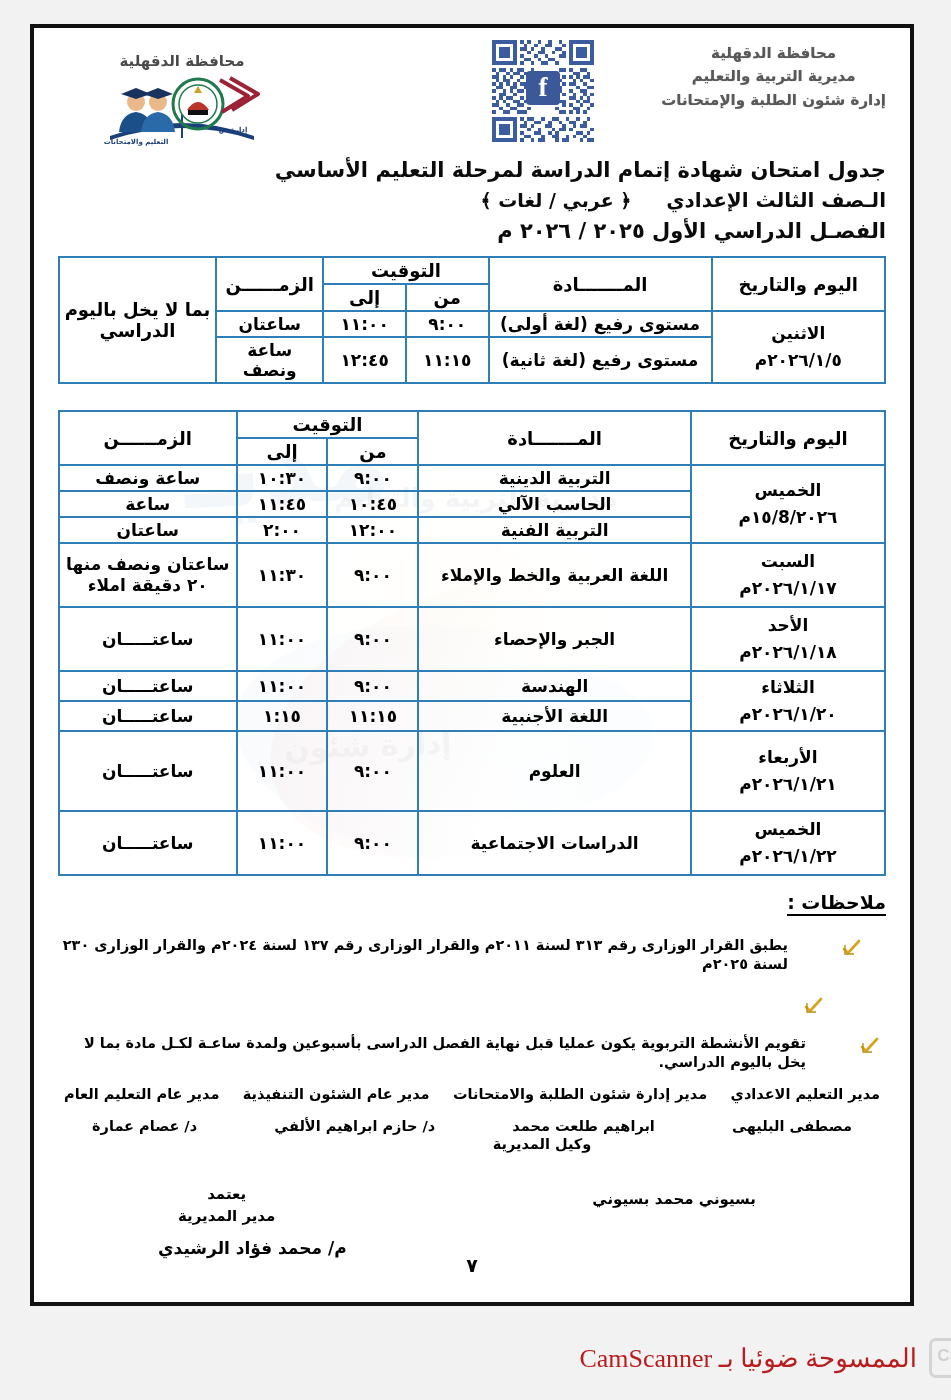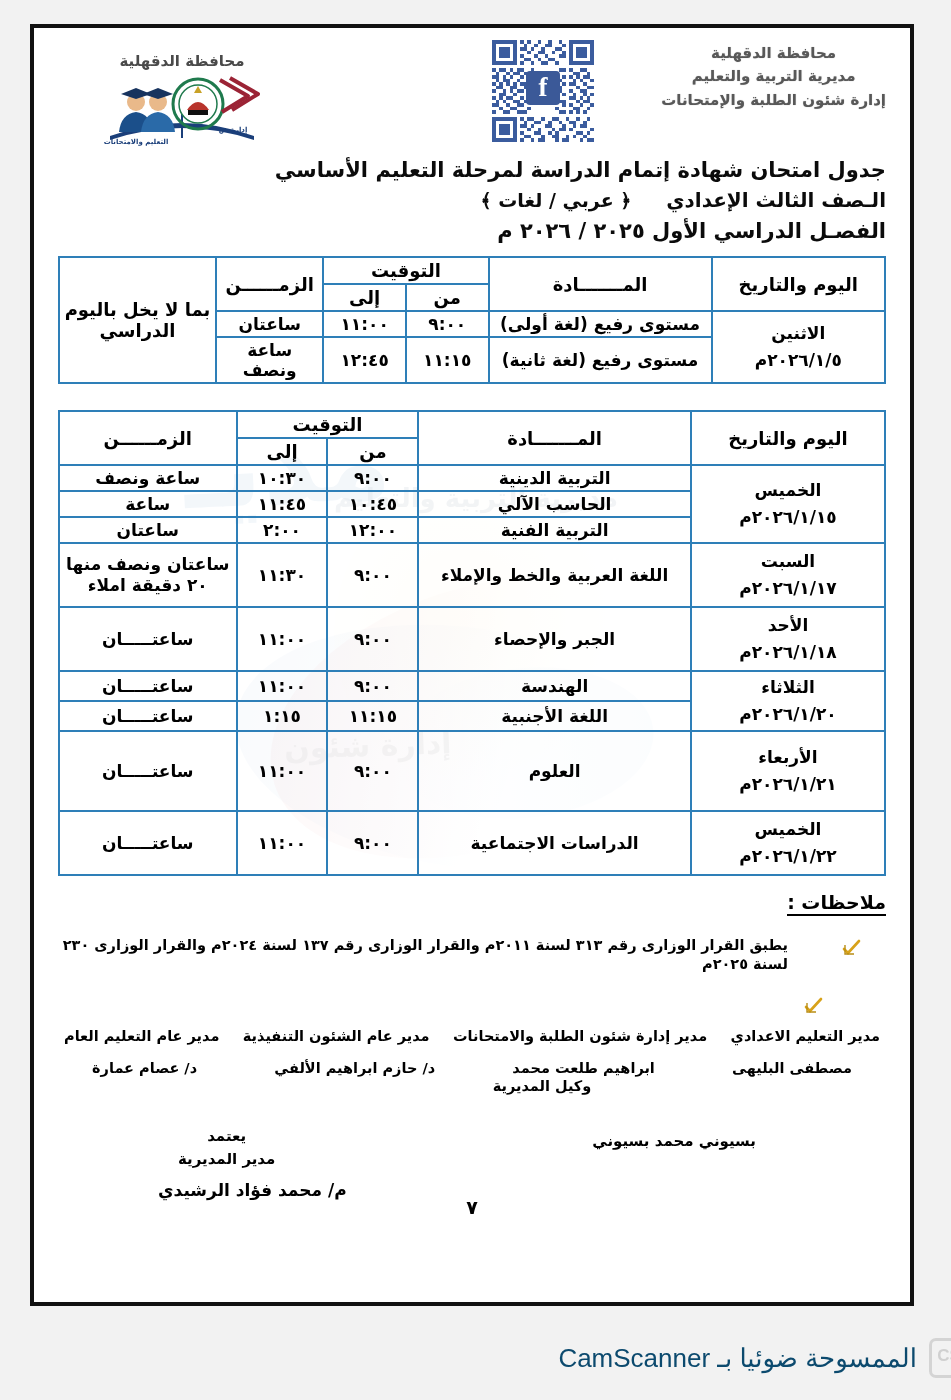--- a/index.html
+++ b/index.html
@@ -146,22 +146,22 @@
   .cs{
     position:absolute;left:0;bottom:18px;width:951px;height:48px;
     display:flex;align-items:center;padding-right:0;padding-left:18px;
   }
   .cs-ico{
     width:34px;height:34px;border:3px solid #d4d4d4;border-radius:7px;
     color:#d0d0d0;font-size:17px;font-weight:bold;line-height:30px;text-align:center;
     font-family:"Liberation Sans",sans-serif;
   }
   .cs-txt{
-    margin-right:12px;margin-left:12px;color:#0c4a6e;font-size:26px;
-    font-family:Liberation Sans, sans-serif;direction:rtl;
+    margin-right:12px;margin-left:12px;color:#b91c1c;font-size:26px;
+    font-family:Liberation Serif, serif;direction:rtl;
   }
 </style>
 </head>
 <body>
 
 <div class="page">
   <div class="sheet">
     <div class="inner">
 
       <div class="wm">
@@ -480,21 +480,21 @@
           <th rowspan="2">الزمــــــن</th>
         </tr>
         <tr>
           <th>من</th>
           <th>إلى</th>
         </tr>
 
         <tr>
           <td rowspan="3" class="dayc">
             <div>الخميس</div>
-            <div>٢٠٢٦/١/١٥م</div>
+            <div>٢٠٢٦/8/١٥م</div>
           </td>
           <td>التربية الدينية</td>
           <td>٩:٠٠</td>
           <td>١٠:٣٠</td>
           <td>ساعة ونصف</td>
         </tr>
         <tr>
           <td>الحاسب الآلي</td>
           <td>١٠:٤٥</td>
           <td>١١:٤٥</td>
@@ -587,20 +587,29 @@
 
         <div class="note-row n2">
           <span class="bullet">
             <svg viewBox="0 0 20 18" width="20" height="18">
               <path d="M2 11 L6 15 L17 3" stroke="#d8a21a" stroke-width="2.6" fill="none" stroke-linecap="round"></path>
               <path d="M3 7 L3 16 L12 16" stroke="#b98d15" stroke-width="1.4" fill="none"></path>
             </svg>
           </span>
         </div>
 
+        <div class="note-row n3">
+          <span class="bullet">
+            <svg viewBox="0 0 20 18" width="20" height="18">
+              <path d="M2 11 L6 15 L17 3" stroke="#d8a21a" stroke-width="2.6" fill="none" stroke-linecap="round"></path>
+              <path d="M3 7 L3 16 L12 16" stroke="#b98d15" stroke-width="1.4" fill="none"></path>
+            </svg>
+          </span>
+          <span class="note-txt">تقويم الأنشطة التربوية يكون عمليا قبل نهاية الفصل الدراسى بأسبوعين ولمدة ساعـة لكـل مادة بما لا يخل باليوم الدراسي.</span>
+        </div>
       </div>
 
       <div class="sigs">
         <div class="sig-line">
           <span>مدير التعليم الاعدادي</span>
           <span>مدير إدارة شئون الطلبة والامتحانات</span>
           <span>مدير عام الشئون التنفيذية</span>
           <span>مدير عام التعليم العام</span>
         </div>
 

